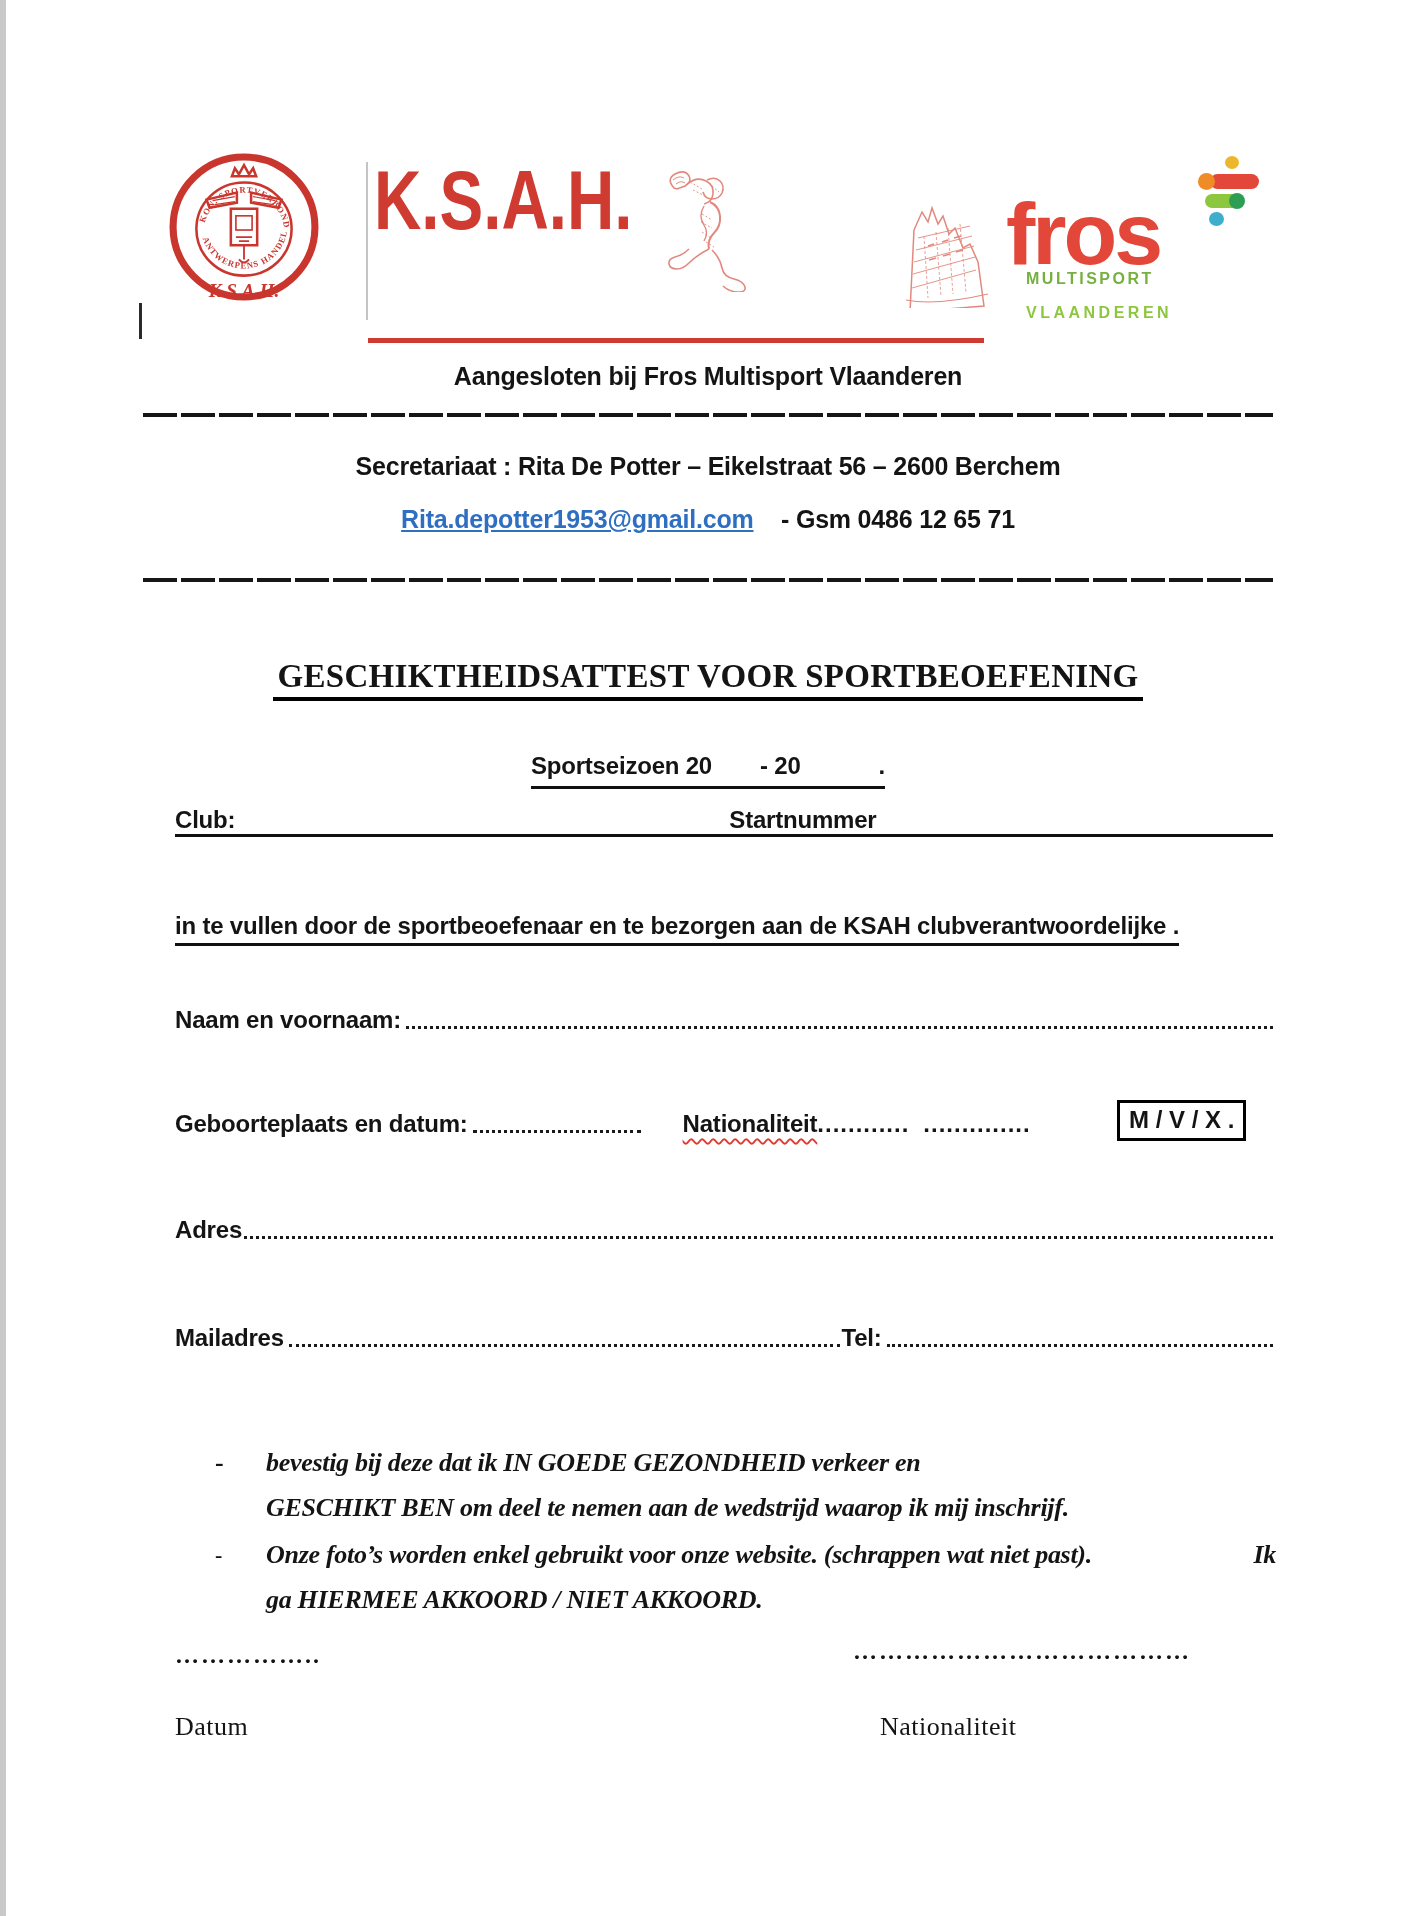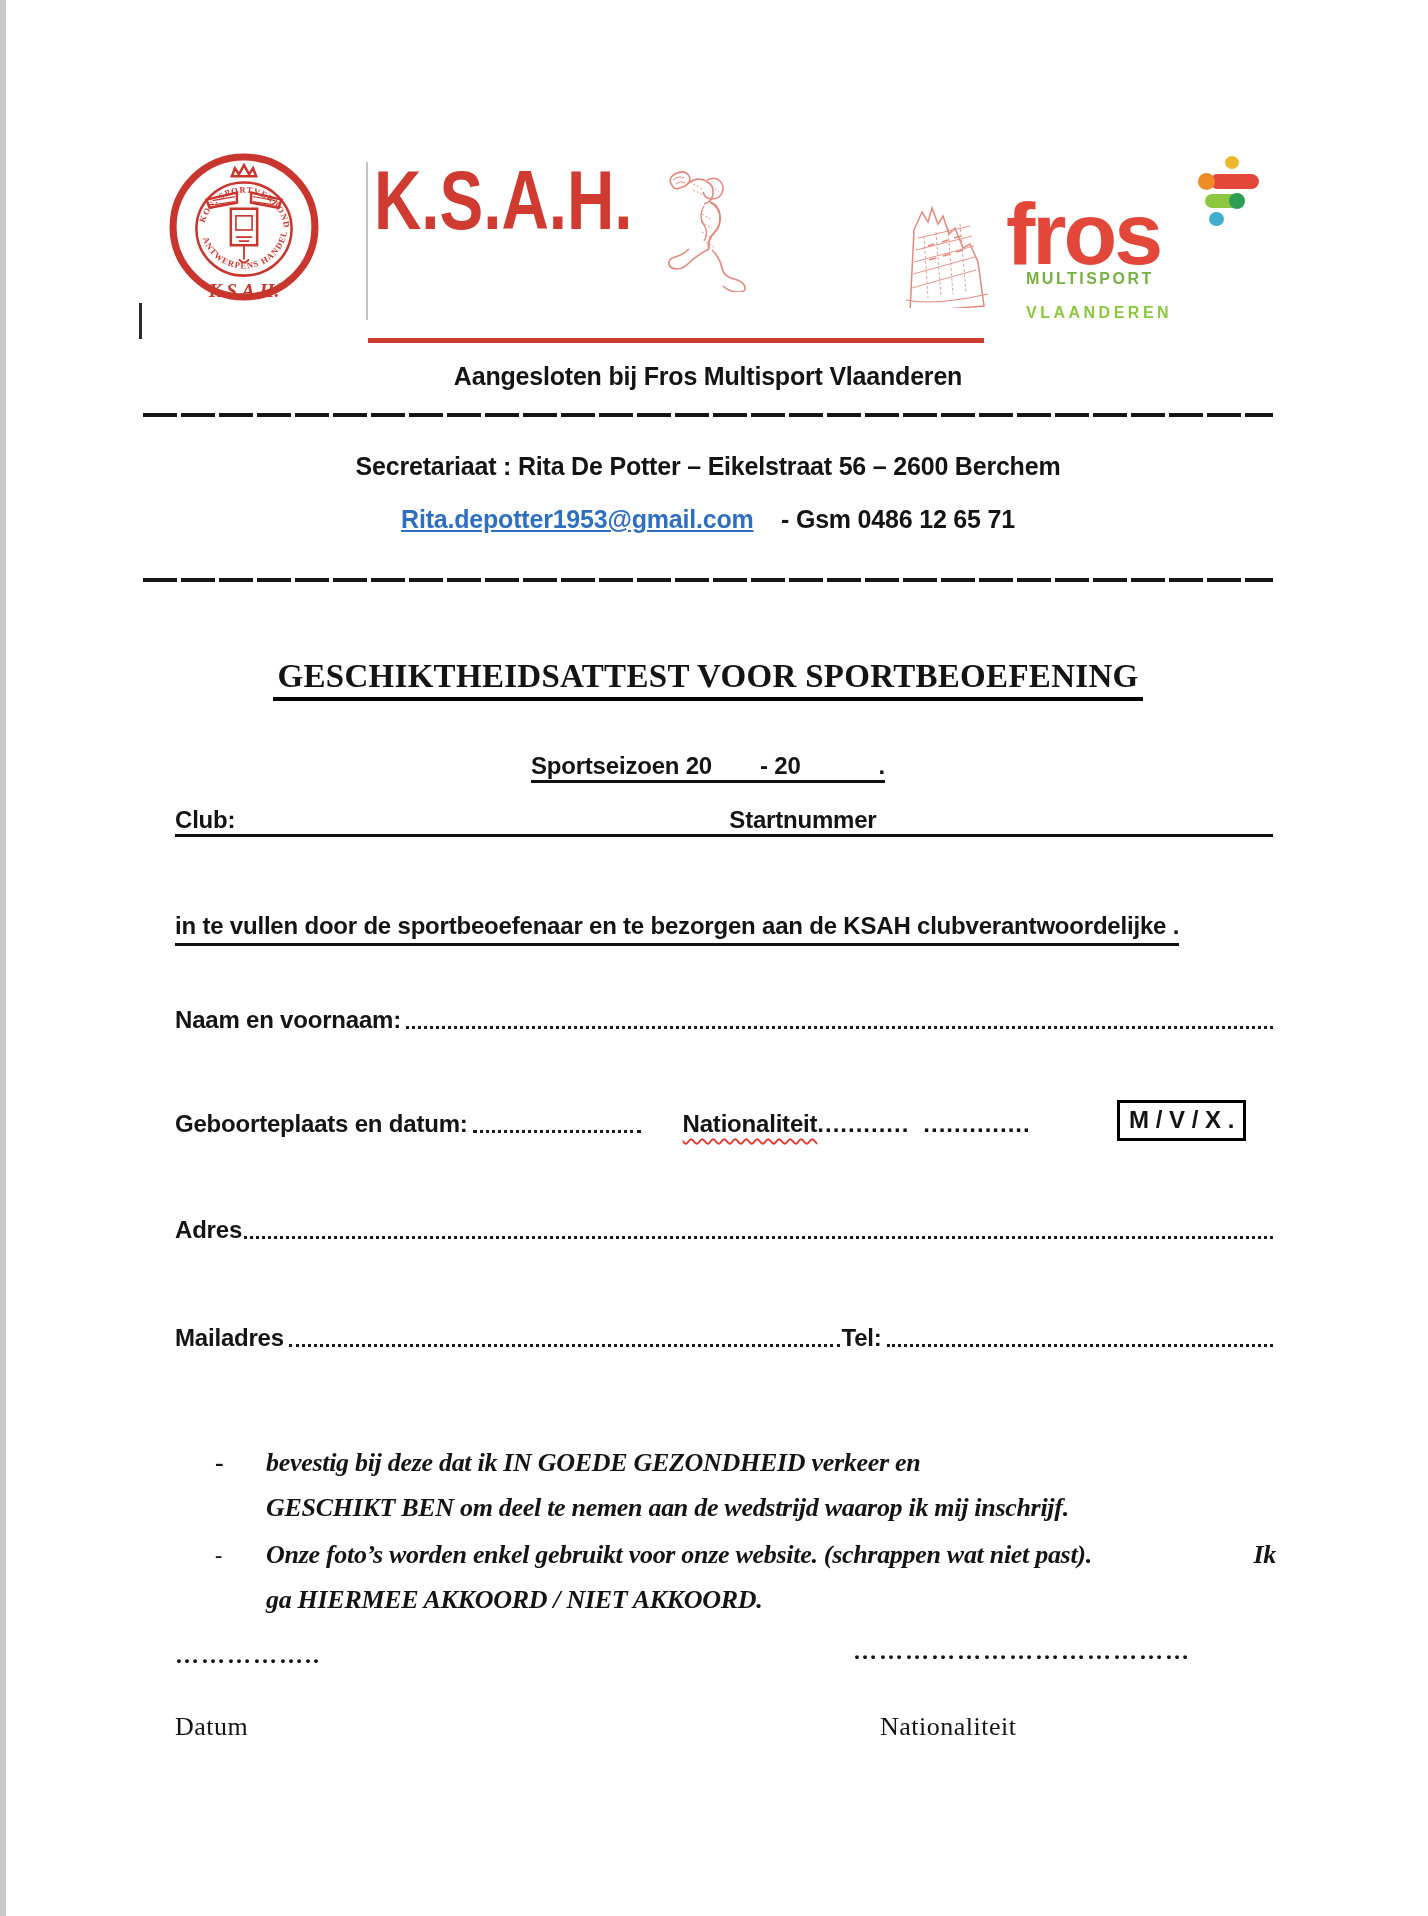--- a/index.html
+++ b/index.html
@@ -19,21 +19,21 @@
   .fros-sub2{font-weight:700;font-size:16px;letter-spacing:3.5px;color:#8dc63f;margin-top:12px;}
   .dot{position:absolute;border-radius:50%;}
   .bar{position:absolute;border-radius:8px;}
   
   .b{font-weight:700;font-size:24px;letter-spacing:-.2px;white-space:nowrap;}
   .center-line{left:143px;width:1130px;text-align:center;}
   .sep{position:absolute;left:143px;width:1130px;height:4px;
        background:repeating-linear-gradient(90deg,#161616 0 34px,#ffffff 34px 38px);}
   .doc-title{font-family:"Liberation Serif",serif;font-weight:700;font-size:33px;letter-spacing:.3px;
              border-bottom:4px solid #000;padding:0 4px 2px 4px;display:inline-block;white-space:nowrap;}
-  .season-wrap{border-bottom:3px solid #111;padding-bottom:0;display:inline-block;white-space:nowrap;}
+  .season-wrap{border-bottom:3px solid #111;padding-bottom:6px;display:inline-block;white-space:nowrap;}
   .ul-solid{border-bottom:3px solid #111;padding-bottom:3px;display:inline-block;}
   .row{display:flex;align-items:flex-end;}
   .lead{border-bottom:3px dotted #1a1a1a;margin:0 0 5px 5px;}
   .grow{flex:1;}
   .link{color:#2e6fc2;text-decoration:underline;font-weight:700;}
   .wavy{text-decoration-line:underline;text-decoration-style:wavy;text-decoration-color:#e0392e;
         text-decoration-thickness:2px;text-underline-offset:6px;}
   .gender-box{position:absolute;left:1117px;top:1100px;border:3px solid #000;
               font-weight:700;font-size:24px;padding:3px 9px 4px 9px;white-space:nowrap;background:#fff;}
   .bullet-dash{font-family:"Liberation Serif",serif;font-weight:700;font-size:26px;}

